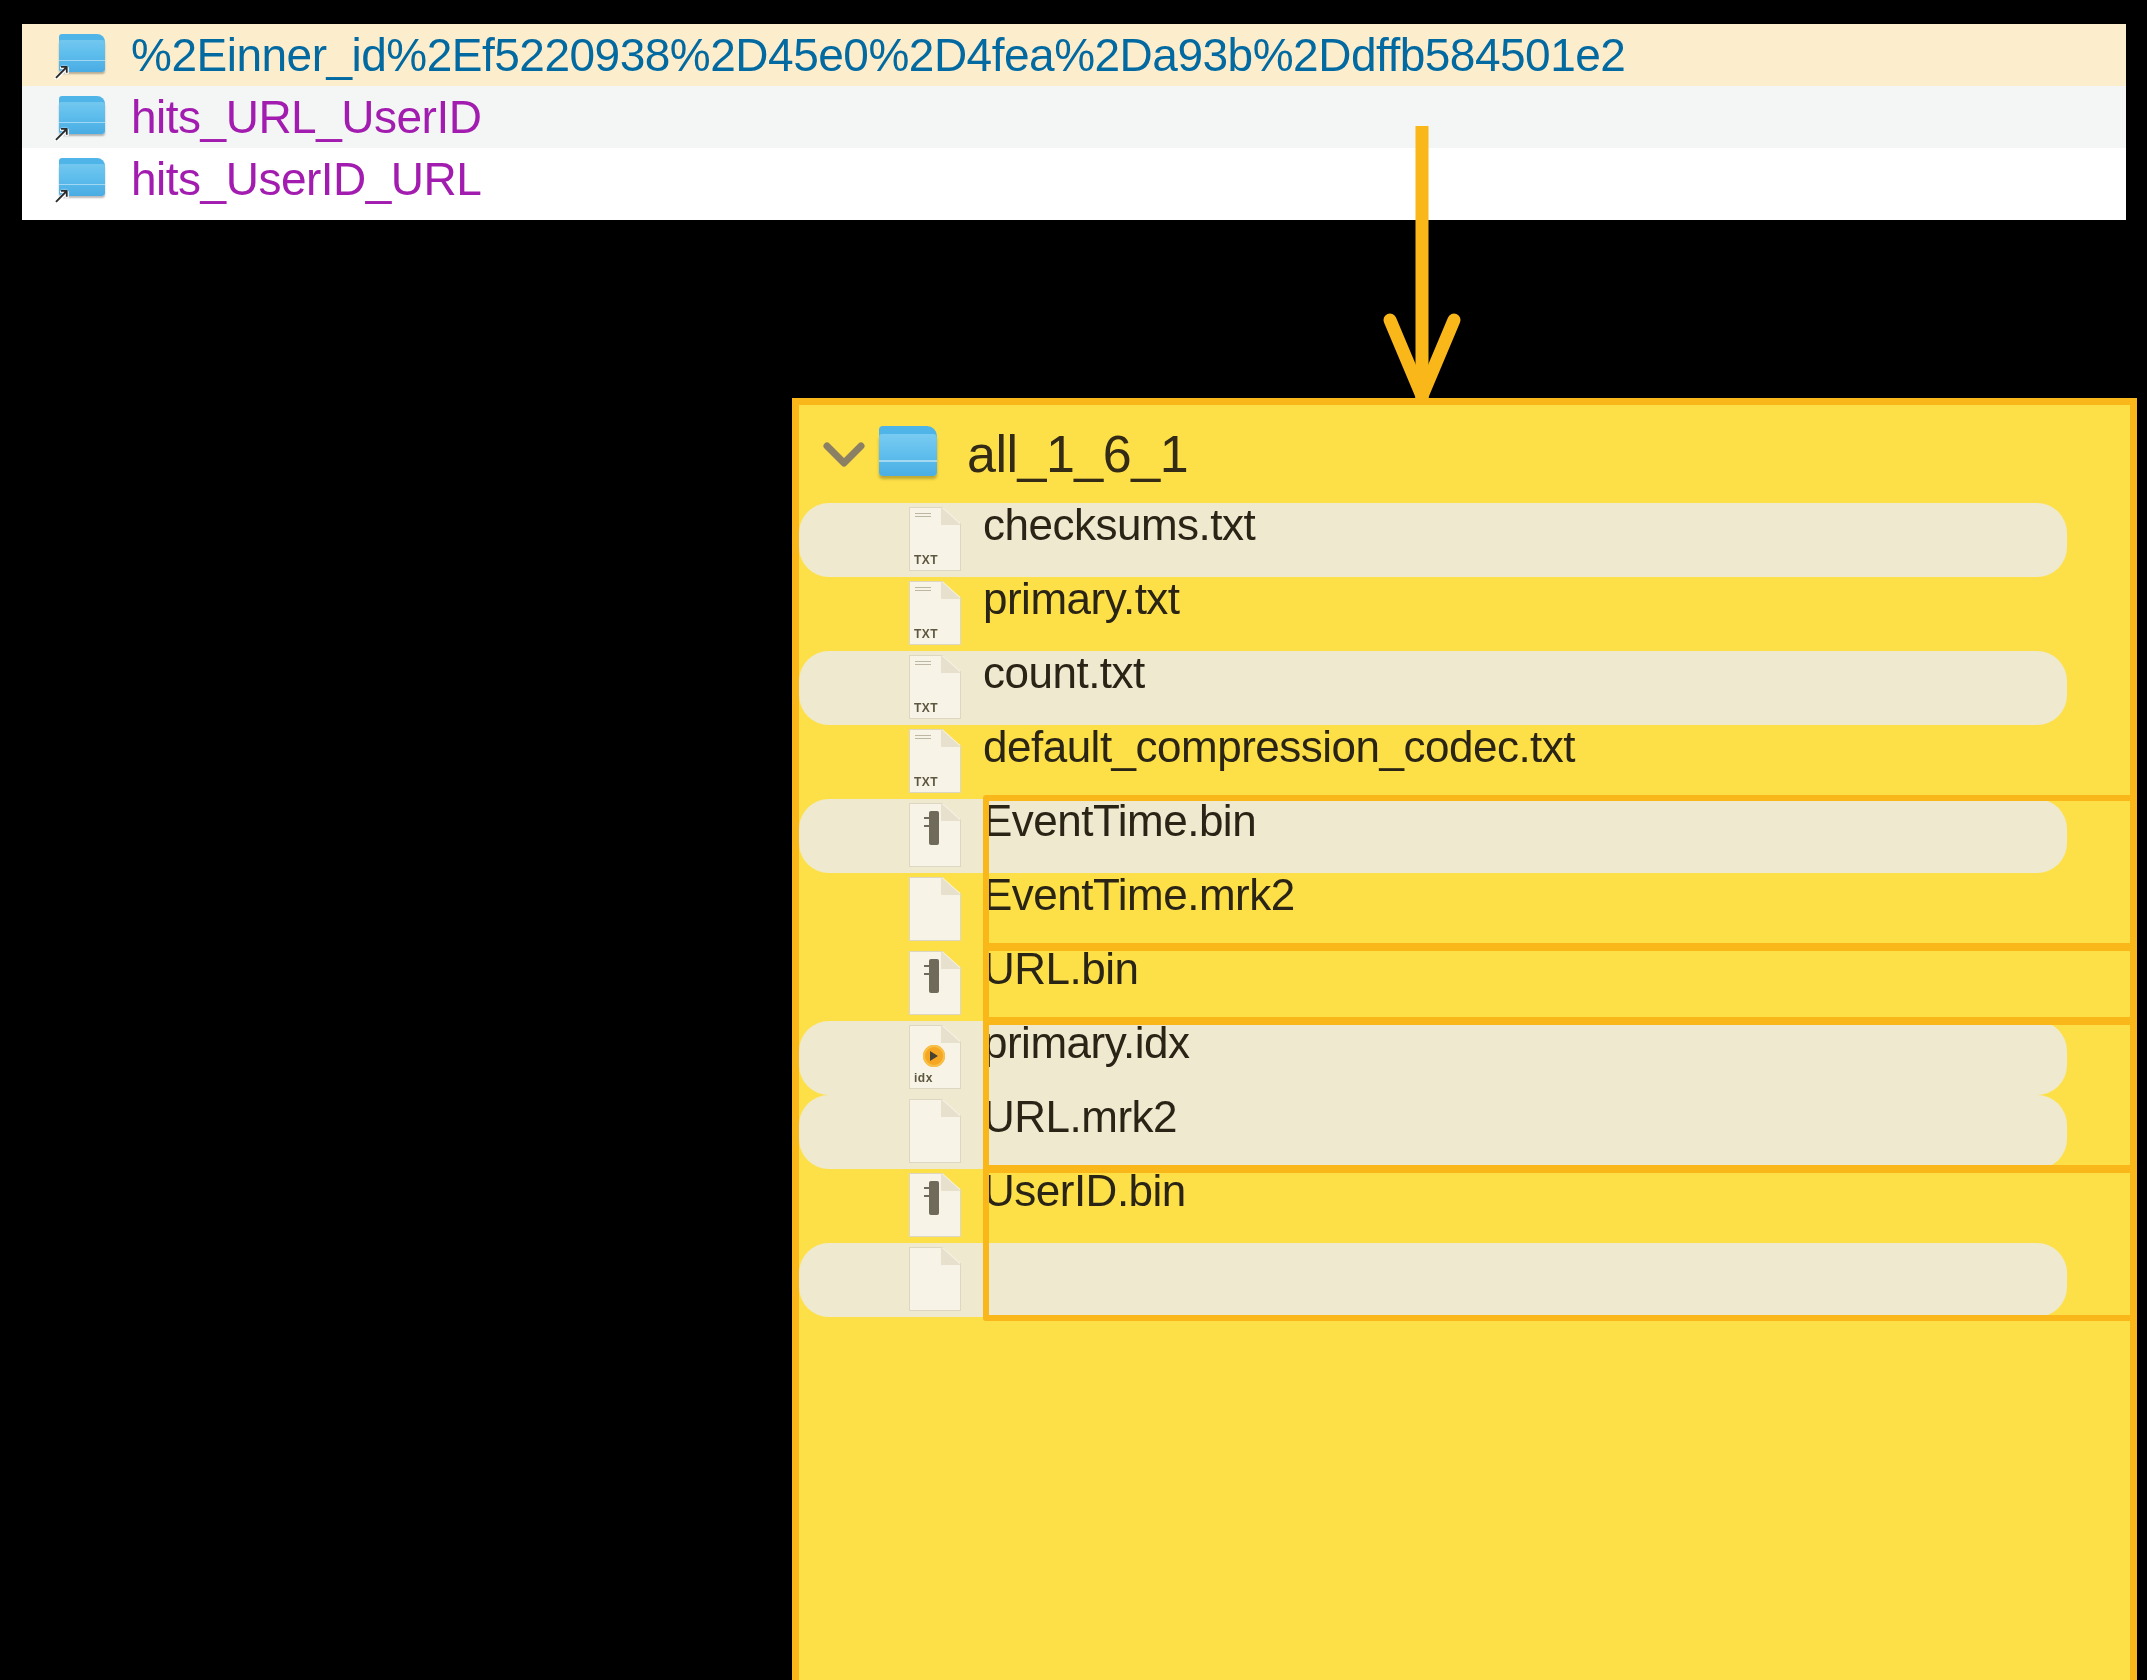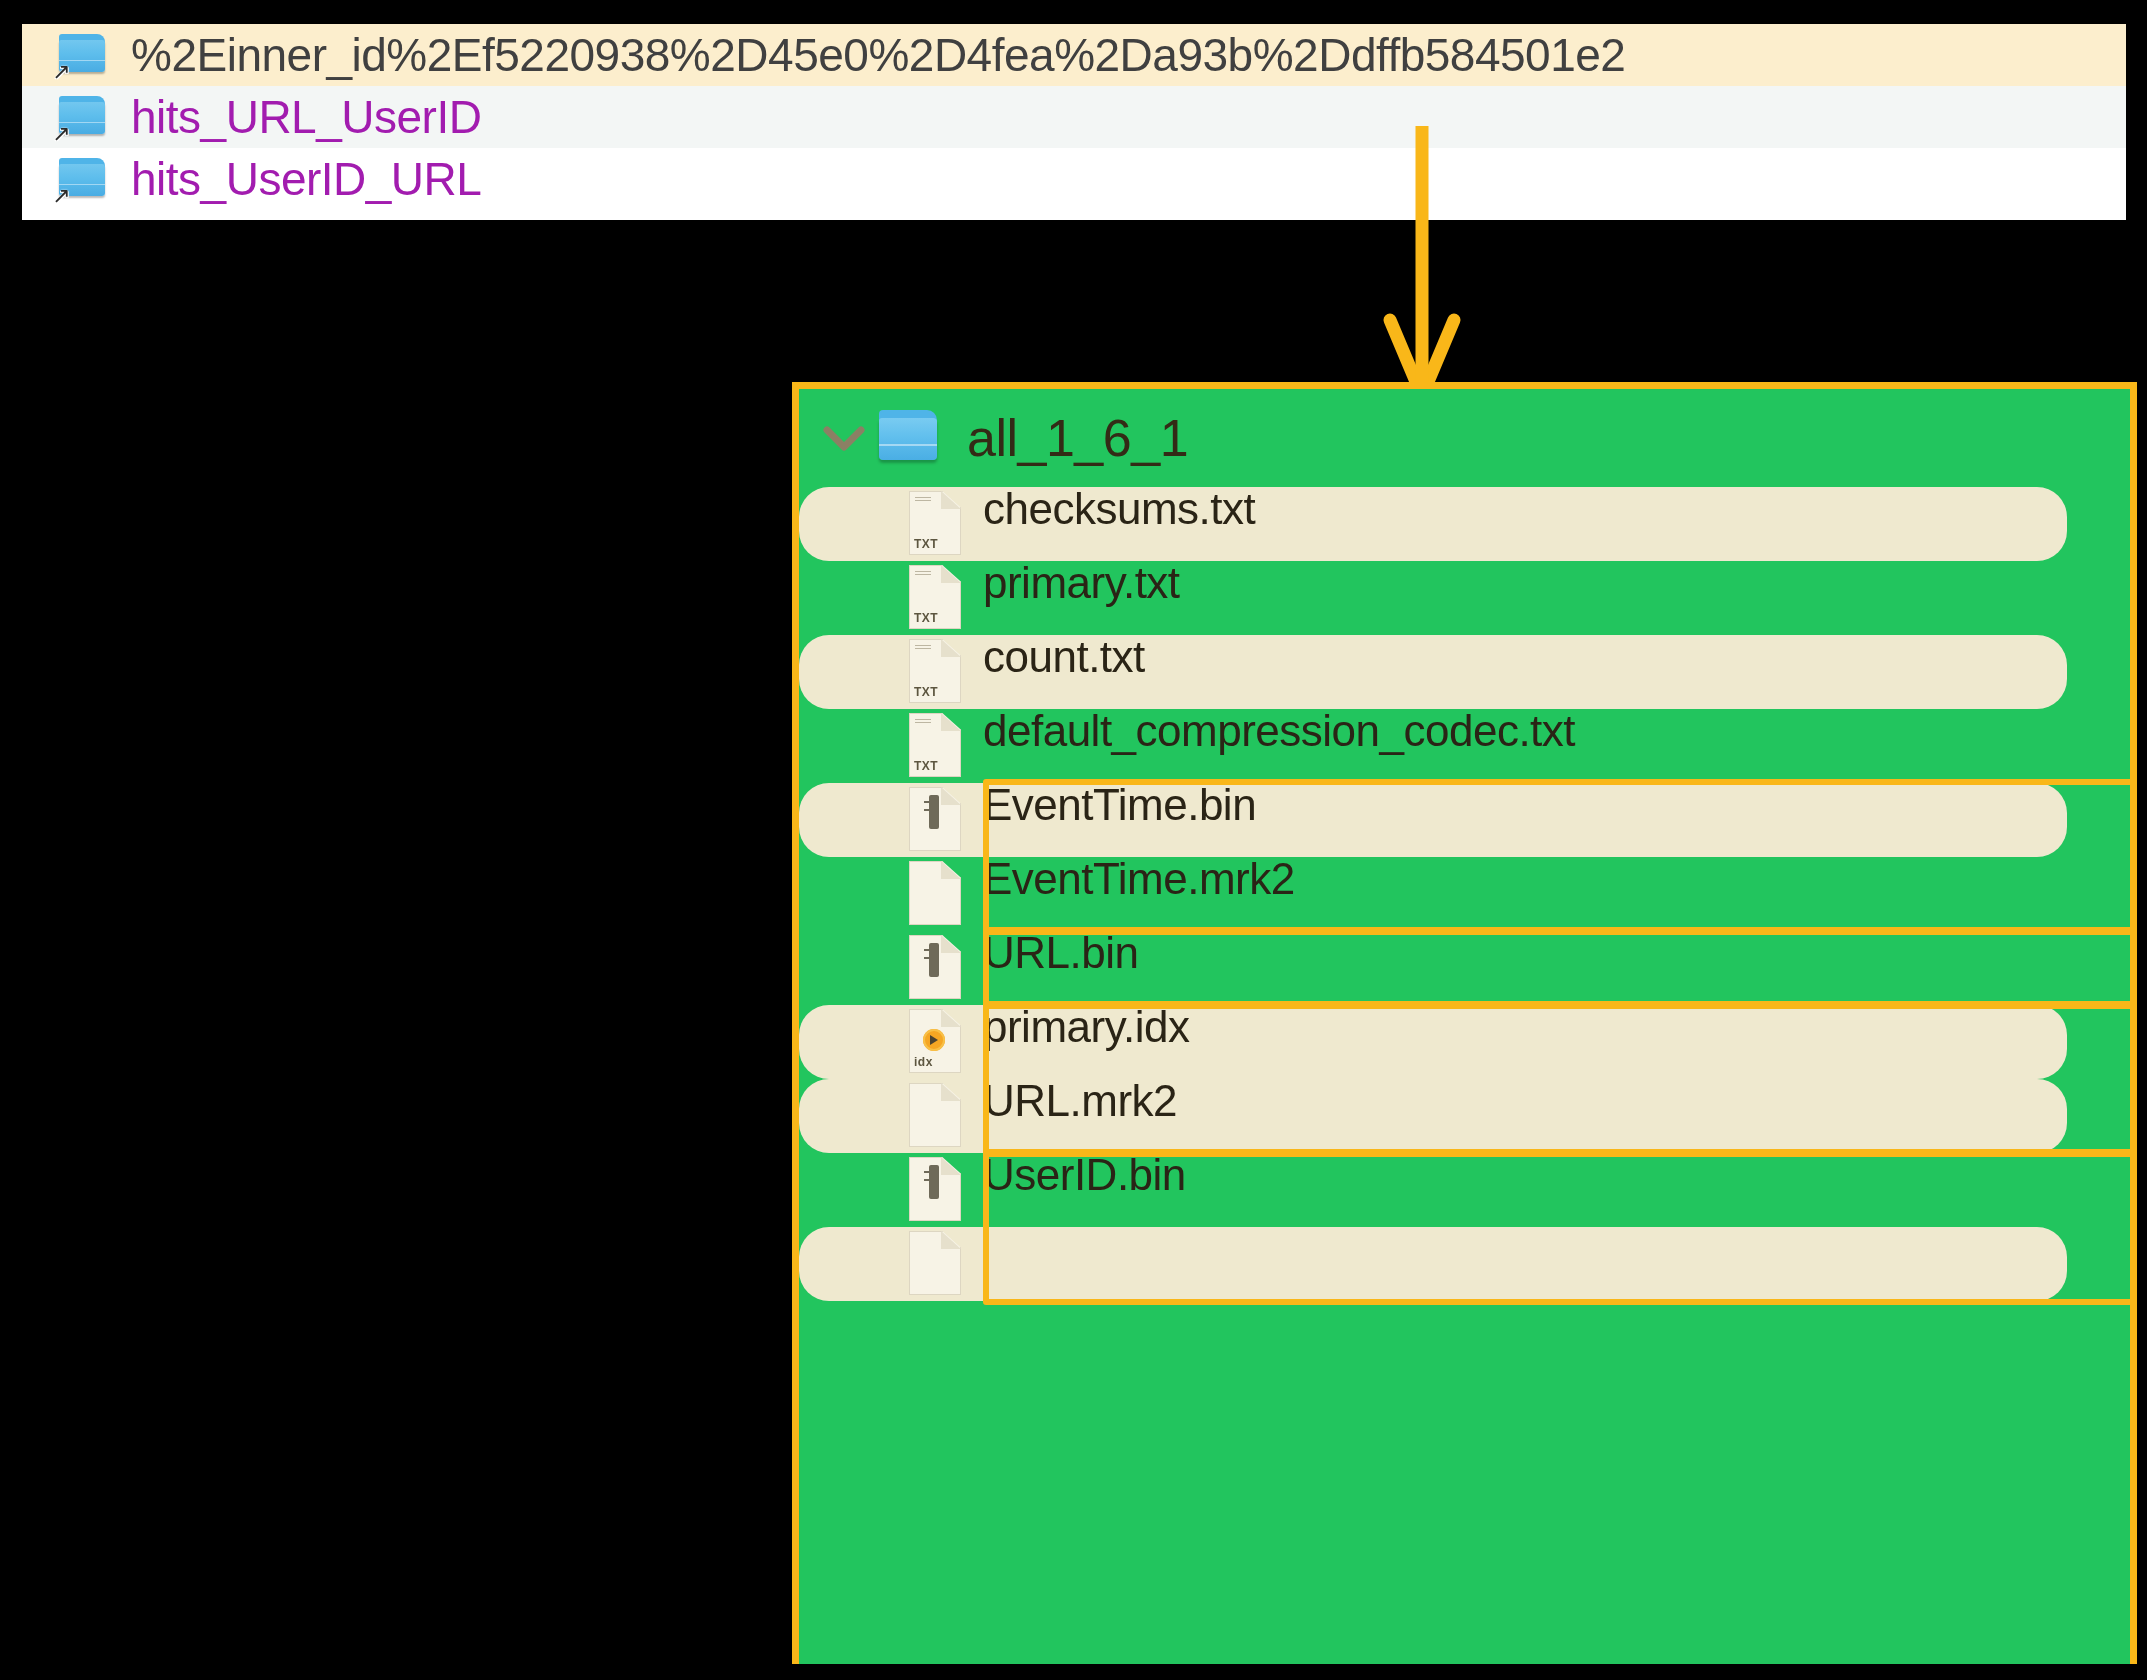--- a/index.html
+++ b/index.html
@@ -40,21 +40,21 @@
   .top-row.plain     { background: #ffffff; }
 
   .top-row .label {
     font-size: 46px;
     font-weight: 400;
     letter-spacing: -0.5px;
     line-height: 1;
     padding-left: 22px;
     color: #a21caf;
   }
-  .top-row.highlight .label { color: #404040; }
+  .top-row.highlight .label { color: #0369a1; }
 
   
   .folder-alias {
     position: relative;
     width: 54px;
     height: 46px;
     flex: 0 0 auto;
   }
   .folder-alias .back {
     position: absolute;
@@ -95,24 +95,24 @@
     top: 120px;
     width: 110px;
     height: 290px;
     pointer-events: none;
   }
 
   
   #callout {
     position: absolute;
     left: 792px;
-    top: 382px;
+    top: 398px;
     width: 1345px;
     height: 1282px;
-    background: #22c55e;
+    background: #fde047;
     border: 7px solid #f9b719;
     border-bottom: 0;
     overflow: hidden;
   }
   #callout-inner {
     position: relative;
     width: 100%;
     height: 100%;
   }
 

